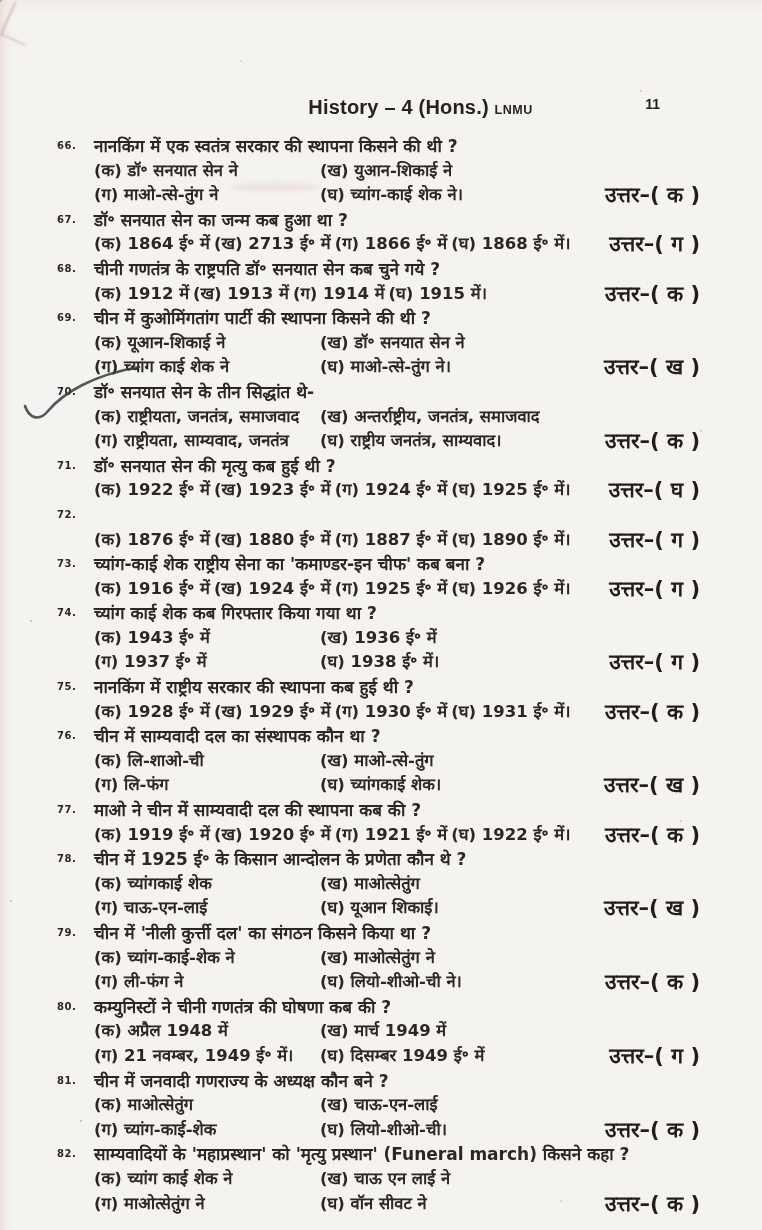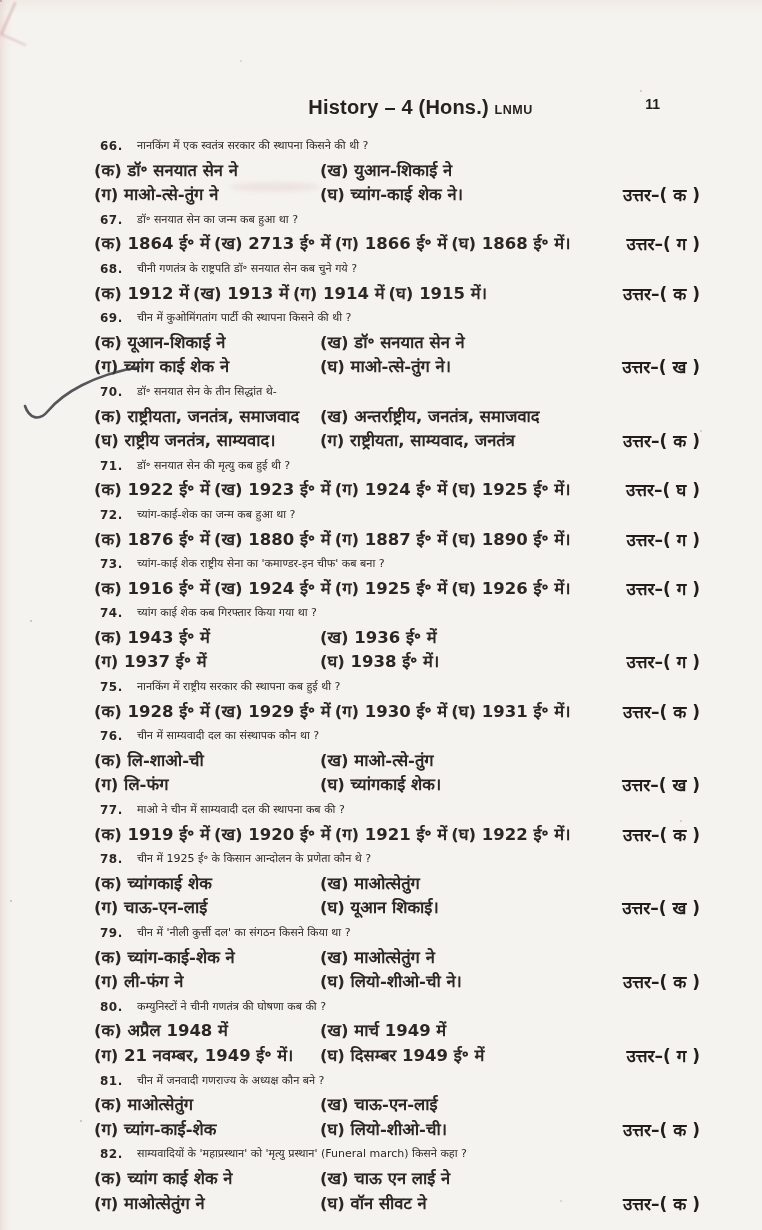--- a/index.html
+++ b/index.html
@@ -47,28 +47,28 @@
   .hdr-page {
     position: absolute; right: 40px; top: 96px;
     font-family: "Liberation Sans", sans-serif;
     font-size: 14px; font-weight: 700; color: #1f1d1a;
   }
 
   
   .questions { margin-top: 12px; }
   .q { margin: 0; }
   .q-line { position: relative; display: flex; line-height: 24.6px; }
-  .q-num { flex: none; width: 37px; font-size: 12px; font-weight: 700; letter-spacing: .5px; margin-left: 43px; }
-  .q-text { font-size: 11px; font-weight: 400; }
+  .q-num { flex: none; width: 37px; font-size: 10px; font-weight: 700; letter-spacing: .5px; }
+  .q-text { font-size: 17px; font-weight: 700; }
   .opt-row { display: flex; align-items: flex-end; padding-left: 37px; line-height: 24.6px; }
   .opt { font-size: 16.5px; font-weight: 700; white-space: nowrap; }
   .opt-row.cols2 .opt:first-child { min-width: 216px; padding-right: 10px; }
   .opt-row.inline4 { justify-content: space-between; }
   .opt-row.inline4 .opt { margin-right: 4px; }
-  .ans { margin-left: auto; font-size: 17px; font-weight: 700; white-space: nowrap; color: #211d1a; }
+  .ans { margin-left: auto; font-size: 21px; font-weight: 700; white-space: nowrap; color: #211d1a; }
 
   
   .pen-mark { display: none; position: absolute; left: -36px; top: -16px;
     width: 122px; height: 62px; pointer-events: none; }
   .pen-mark path { fill: none; stroke: var(--pen, #3a3a40); stroke-width: 2.6;
     stroke-linecap: round; opacity: .85; }
   .q-line.pen-marked .pen-mark { display: block; }
 </style>
 </head>
 <body>
@@ -168,22 +168,22 @@
       </svg>
       <span class="q-num">70.</span>
       <span class="q-text">डॉ॰ सनयात सेन के तीन सिद्धांत थे-</span>
     </div>
     <div class="q-rows">
           <div class="opt-row cols2">
             <span class="opt">(क) राष्ट्रीयता, जनतंत्र, समाजवाद</span>
             <span class="opt">(ख) अन्तर्राष्ट्रीय, जनतंत्र, समाजवाद</span>
           </div>
           <div class="opt-row cols2">
+            <span class="opt">(ग) राष्ट्रीयता, साम्यवाद, जनतंत्र</span>
             <span class="opt">(घ) राष्ट्रीय जनतंत्र, साम्यवाद।</span>
-            <span class="opt">(ग) राष्ट्रीयता, साम्यवाद, जनतंत्र</span>
             <span class="ans">उत्तर–( क )</span>
           </div>
         </div>
   </section>
 
   <section class="q">
     <div class="q-line">
 
       <span class="q-num">71.</span>
       <span class="q-text">डॉ॰ सनयात सेन की मृत्यु कब हुई थी ?</span>
@@ -196,21 +196,20 @@
             <span class="opt">(घ) 1925 ई॰ में।</span>
             <span class="ans">उत्तर–( घ )</span>
           </div>
         </div>
   </section>
 
   <section class="q">
     <div class="q-line">
 
       <span class="q-num">72.</span>
-      <span class="q-text">च्यांग-काई-शेक का जन्म कब हुआ था ?</span>
     </div>
     <div class="q-rows">
           <div class="opt-row inline4">
             <span class="opt">(क) 1876 ई॰ में</span>
             <span class="opt">(ख) 1880 ई॰ में</span>
             <span class="opt">(ग) 1887 ई॰ में</span>
             <span class="opt">(घ) 1890 ई॰ में।</span>
             <span class="ans">उत्तर–( ग )</span>
           </div>
         </div>

